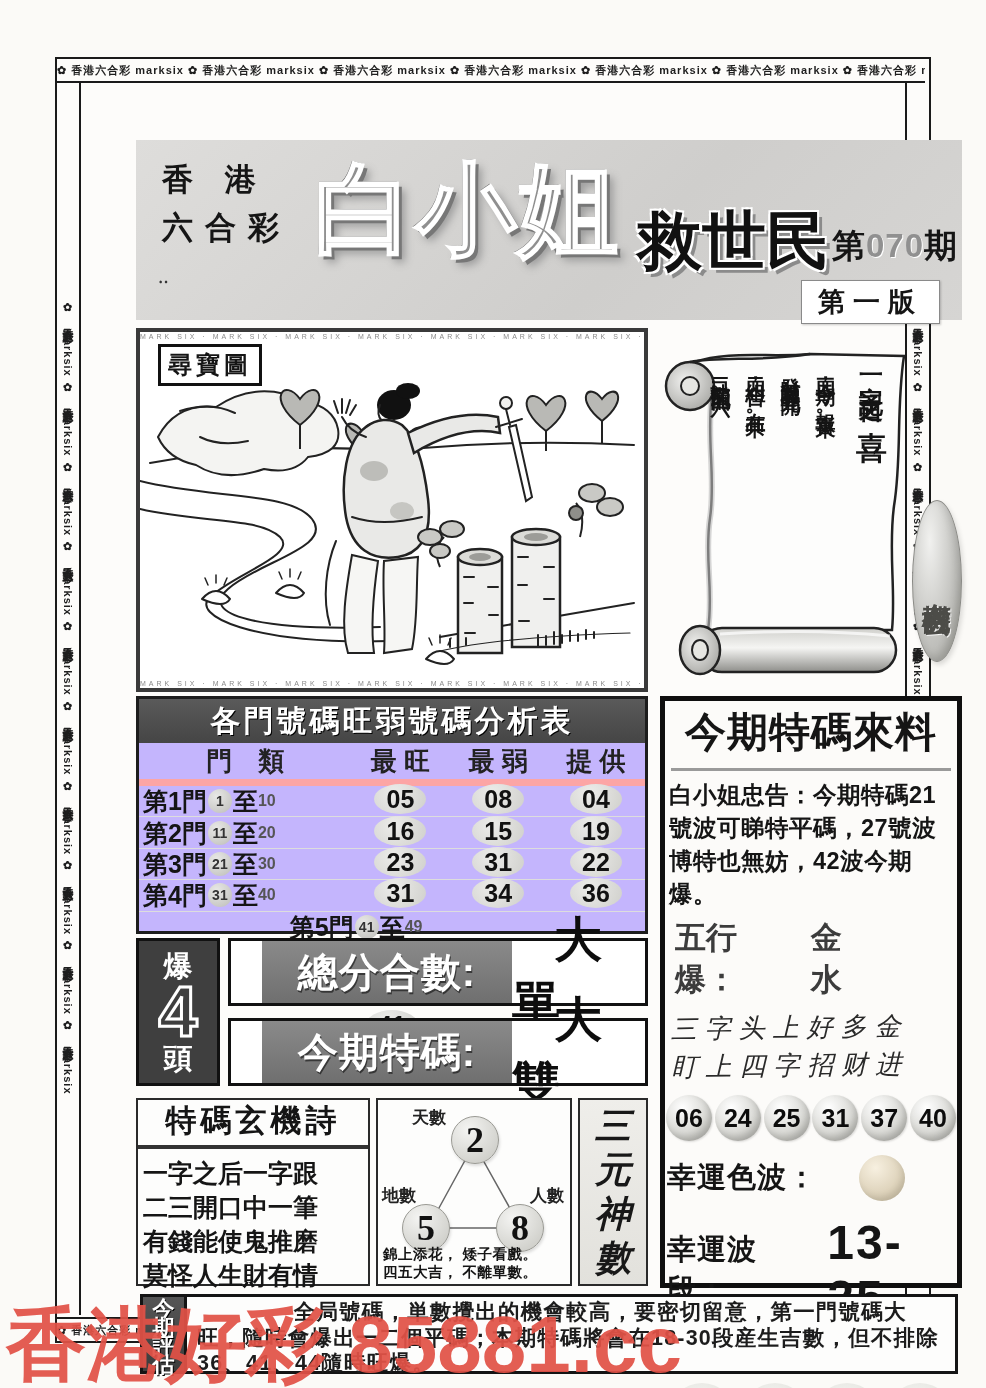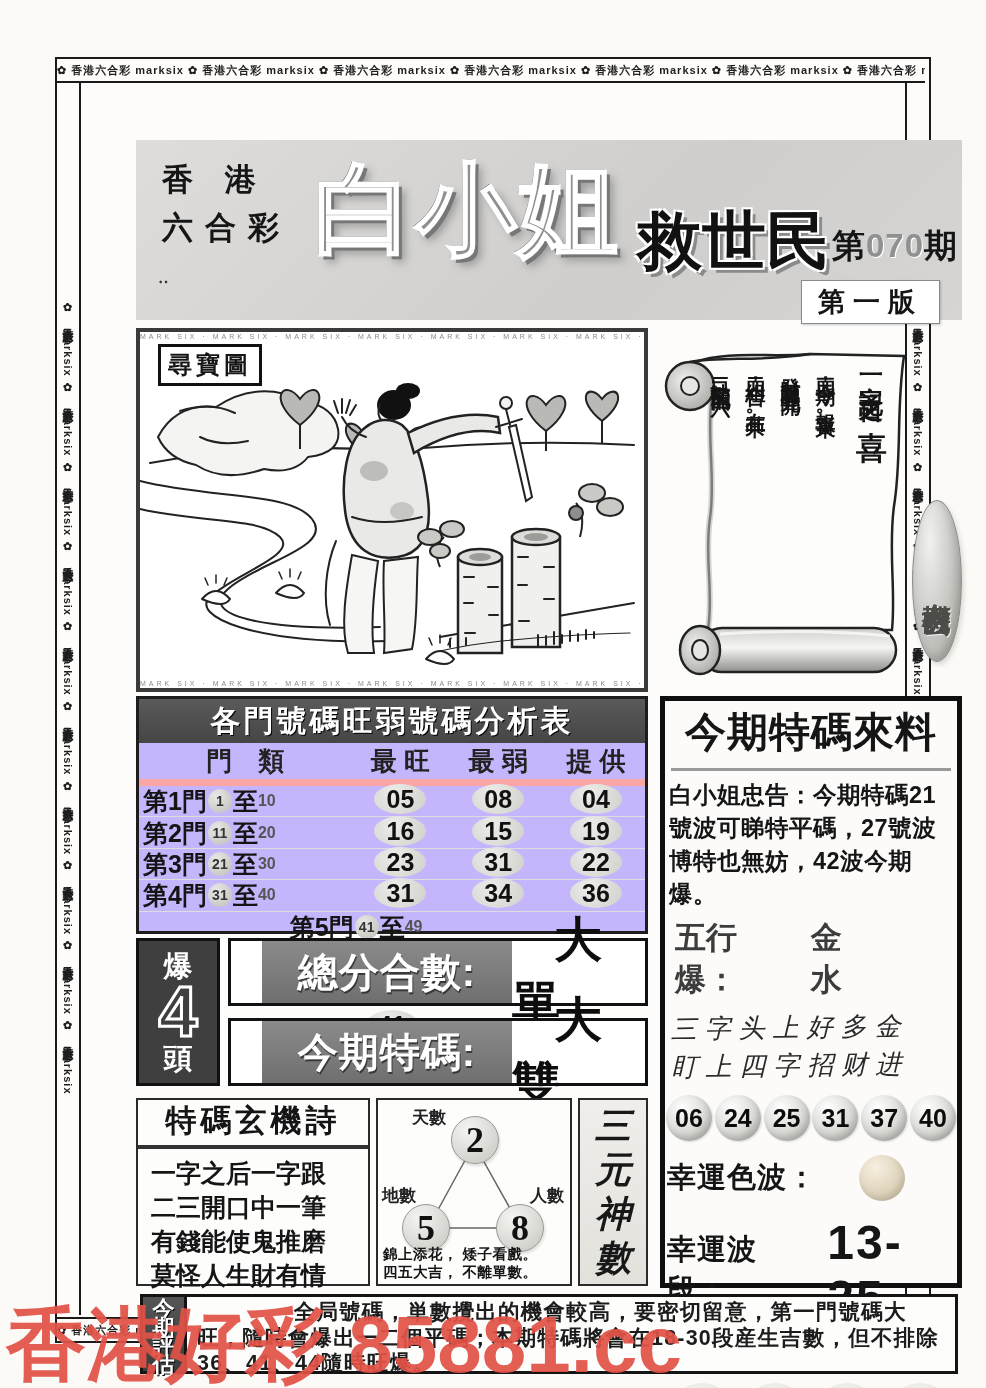--- a/index.html
+++ b/index.html
@@ -68,21 +68,21 @@
   .burst-side .ch{font-size:29px;font-weight:bold;line-height:30px;}
   .burst-side .four{font-size:70px;font-weight:bold;line-height:62px;color:#3f3f3f;-webkit-text-stroke:3px #fff;}
   .burst-row{position:absolute;left:92px;width:420px;height:68px;display:flex;border:3px solid #111;box-sizing:border-box;background:#fff;padding-left:31px;}
   .burst-row.r1{top:0;} .burst-row.r2{top:80px;}
   .burst-label{width:250px;background:linear-gradient(#8a8a8a,#6f6f6f);color:#fff;font-size:40px;font-weight:bold;letter-spacing:1px;
       display:flex;align-items:center;justify-content:center;text-shadow:1px 2px 0 #00000088;}
   .burst-value{flex:1;display:flex;align-items:center;justify-content:center;font-size:48px;font-weight:bold;letter-spacing:42px;text-indent:42px;color:#0d0d0d;}
   
   .poem-box{position:absolute;left:0;top:958px;width:234px;height:188px;border:2px solid #2a2a2a;box-sizing:border-box;background:#fdfdfc;}
   .poem-title{height:45px;line-height:42px;text-align:center;font-size:31px;font-weight:bold;letter-spacing:4px;border-bottom:4px solid #333;}
-  .poem-lines{padding:7px 8px 0 13px;}
+  .poem-lines{padding:7px 8px 0 5px;}
   .poem-line{font-size:25px;font-weight:bold;line-height:34px;display:flex;justify-content:space-between;}
   .trinity-box{position:absolute;left:240px;top:958px;width:196px;height:188px;border:2px solid #2a2a2a;box-sizing:border-box;background:#fdfdfc;}
   .tri-node{position:absolute;width:46px;height:46px;border-radius:50%;background:radial-gradient(circle at 35% 28%,#f4f4f2,#c6c6c0);
       border:1px solid #9a9a94;display:flex;align-items:center;justify-content:center;
       font-family:"Liberation Serif",serif;font-size:36px;font-weight:bold;color:#111;box-shadow:1px 2px 3px #0002;}
   .tri-label{position:absolute;font-size:17px;font-weight:bold;font-family:"Liberation Serif",serif;color:#222;}
   .tri-cap{position:absolute;left:5px;bottom:3px;font-size:14.5px;font-weight:800;line-height:18px;letter-spacing:0.5px;}
   .trinity-title{position:absolute;left:442px;top:958px;width:70px;height:188px;border:2px solid #2a2a2a;box-sizing:border-box;
       background:linear-gradient(#efeeea,#e2e1dc);display:flex;align-items:center;justify-content:center;}
   .trinity-title span{width:40px;font-family:"Liberation Serif",serif;font-style:italic;font-size:36px;font-weight:bold;line-height:44px;

